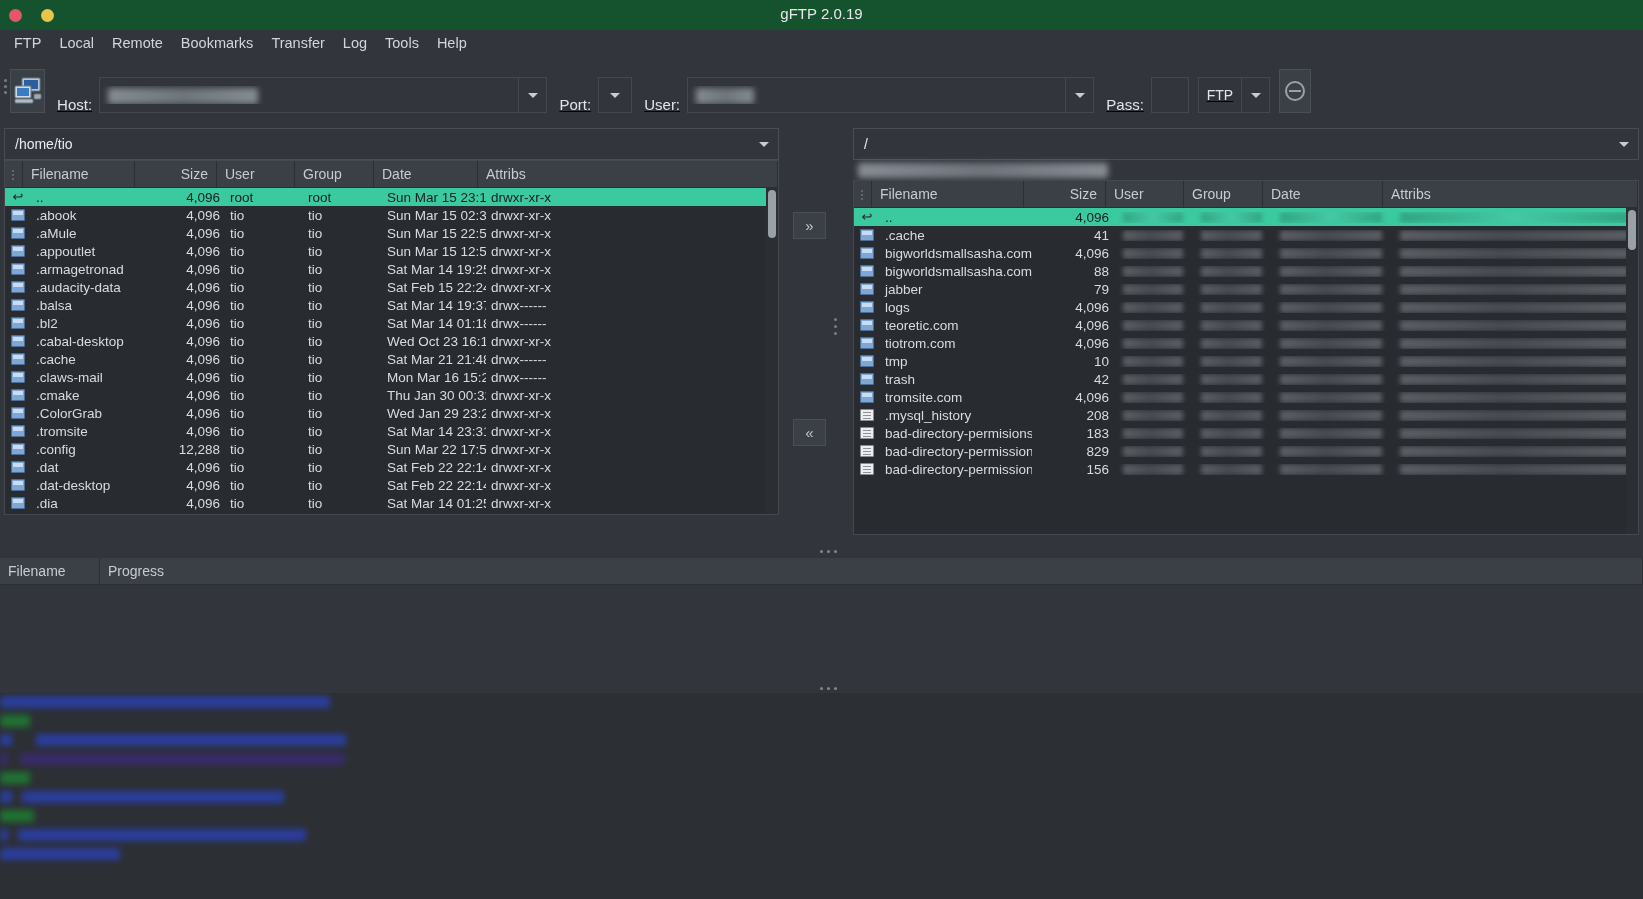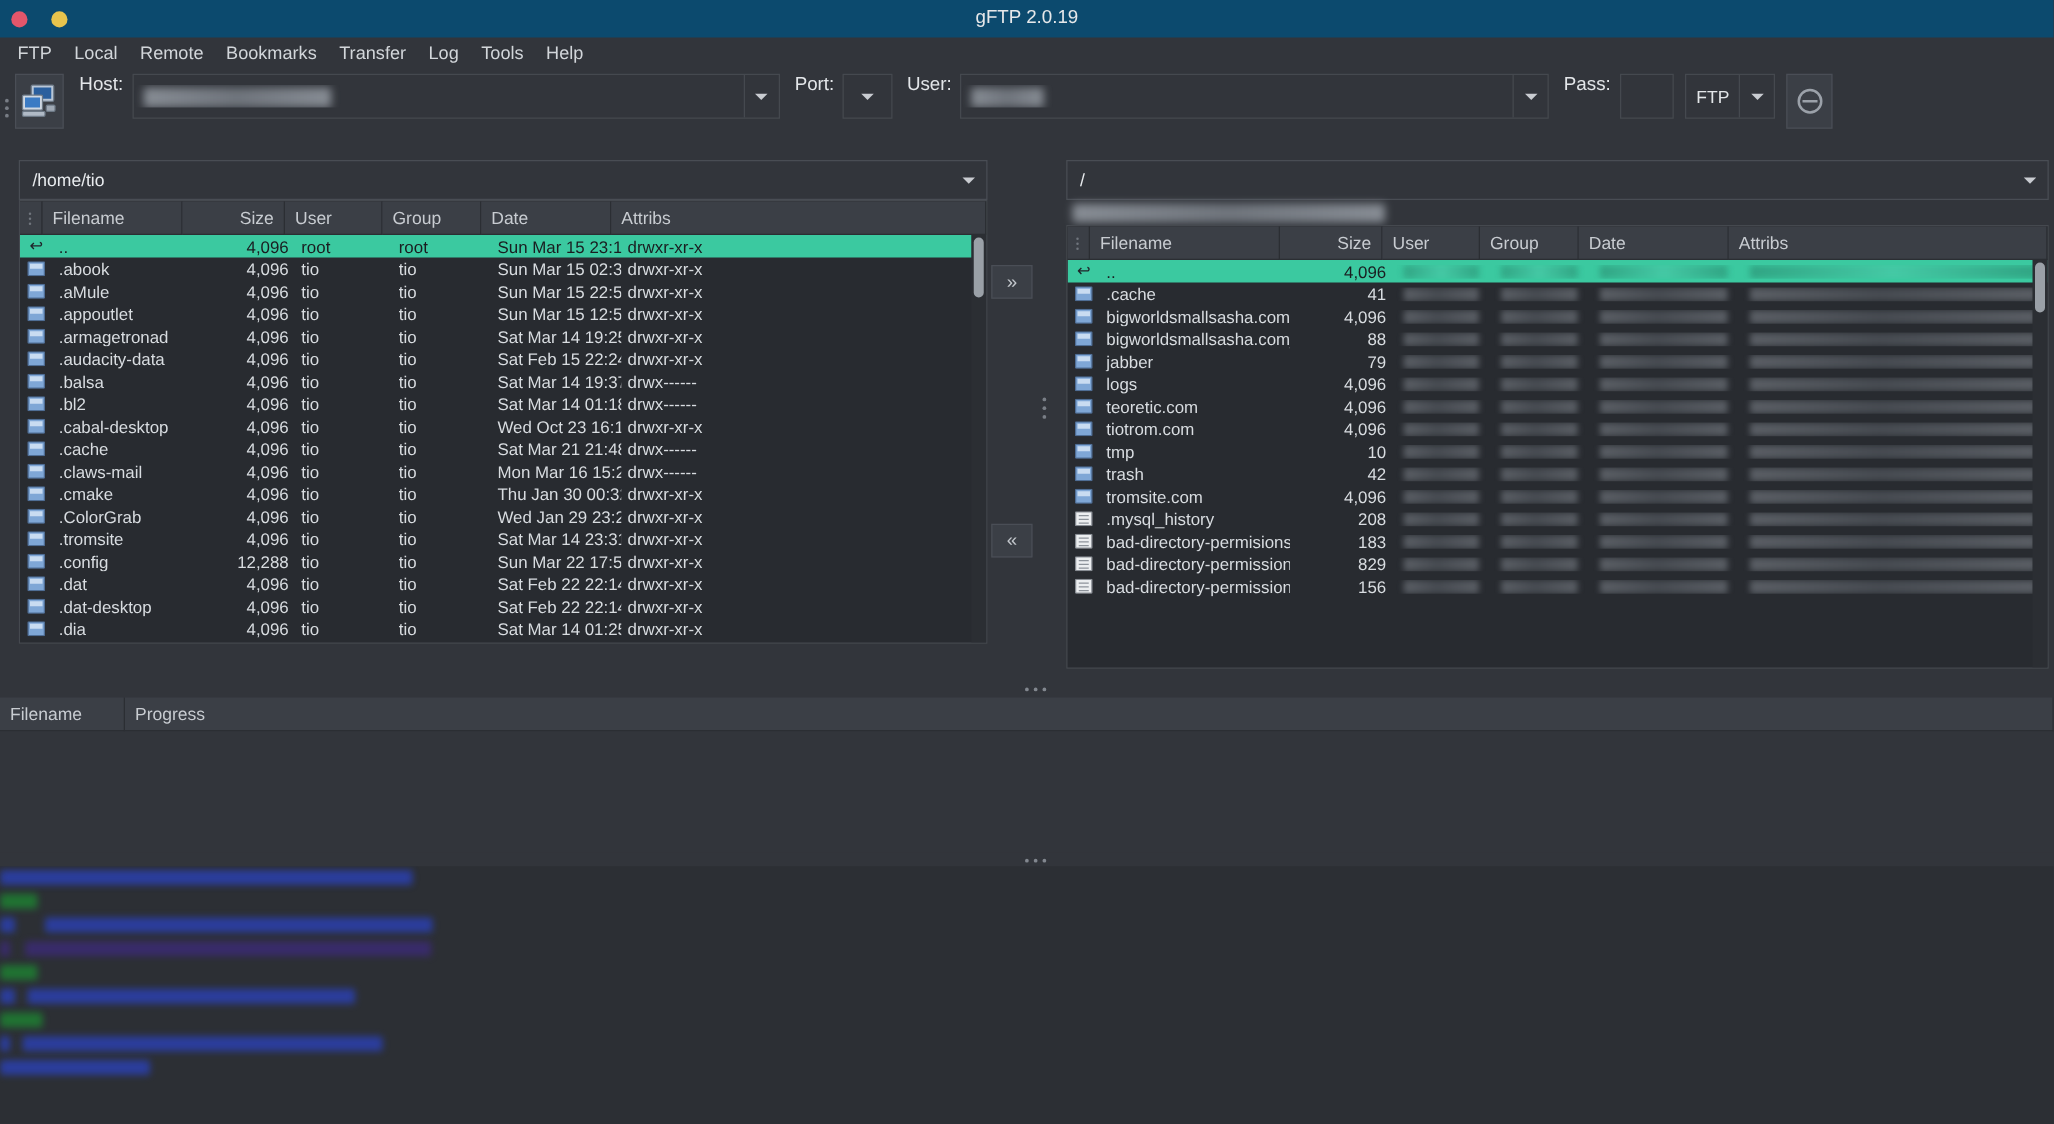--- a/index.html
+++ b/index.html
@@ -7,21 +7,21 @@
     width: 1643px; height: 899px;
     background: #32353b;
     font-family: "Liberation Sans", sans-serif;
     overflow: hidden;
   }
   body { position: relative; }
 
   
   .titlebar {
     position: absolute; left: 0; top: 0; width: 1643px; height: 30px;
-    background: #0c4a6e;
+    background: #14532d;
   }
   .wbtns { position: absolute; left: 9px; top: 9px; display: flex; gap: 19px; }
   .wbtn { width: 13px; height: 13px; border-radius: 50%; }
   .wbtn.close { background: #e3566b; }
   .wbtn.min { background: #e8c44d; }
   .wtitle {
     position: absolute; left: 0; top: 5px; width: 1643px;
     text-align: center; color: #e6e8ea; font-size: 15px;
   }
 
@@ -30,22 +30,22 @@
     position: absolute; left: 0; top: 31px; width: 1643px; height: 24px;
     display: flex; align-items: center; padding-left: 5px;
   }
   .menuitem {
     color: #d2d6da; font-size: 14.5px; padding: 2px 9px; cursor: default;
     white-space: nowrap;
   }
 
   
   .toolbar {
-    position: absolute; left: 0; top: 59px; width: 1466px; height: 54px;
-    display: flex; align-items: flex-start;
+    position: absolute; left: 0; top: 59px; width: 1311px; height: 54px;
+    display: flex; align-items: flex-end; text-decoration: underline;
   }
   .grip {
     width: 11px; height: 54px; position: relative;
   }
   .grip::before {
     content: ""; position: absolute; left: 4px; top: 20px;
     width: 3px; height: 3px; border-radius: 50%; background: #787d85;
     box-shadow: 0 6px 0 #787d85, 0 12px 0 #787d85;
   }
   .tb-iconbtn {
@@ -83,21 +83,21 @@
   }
   .proto-combo { width: 78px; margin-left: 9px; }
   .proto-combo .val { color: #e3e6e9; }
   .tb-right {
     width: 42px; height: 44px; background: #3b3f46; border: 1px solid #4a4e56;
     margin-left: 9px; display: flex; align-items: center; justify-content: center;
   }
 
   
   .panel { position: absolute; top: 128px; }
-  .panel-local  { left: 15px;   width: 775px; }
+  .panel-local  { left: 4px;   width: 775px; }
   .panel-remote { left: 853px; width: 786px; }
 
   .pathrow { height: 32px; display: flex; }
   .pathbox {
     flex: 1; background: #32353b; border: 1px solid #494d54;
     display: flex; align-items: center;
   }
   .pathbox .p {
     flex: 1; color: #e9ecef; font-size: 14px; padding: 0 10px;
     white-space: nowrap; overflow: hidden;

